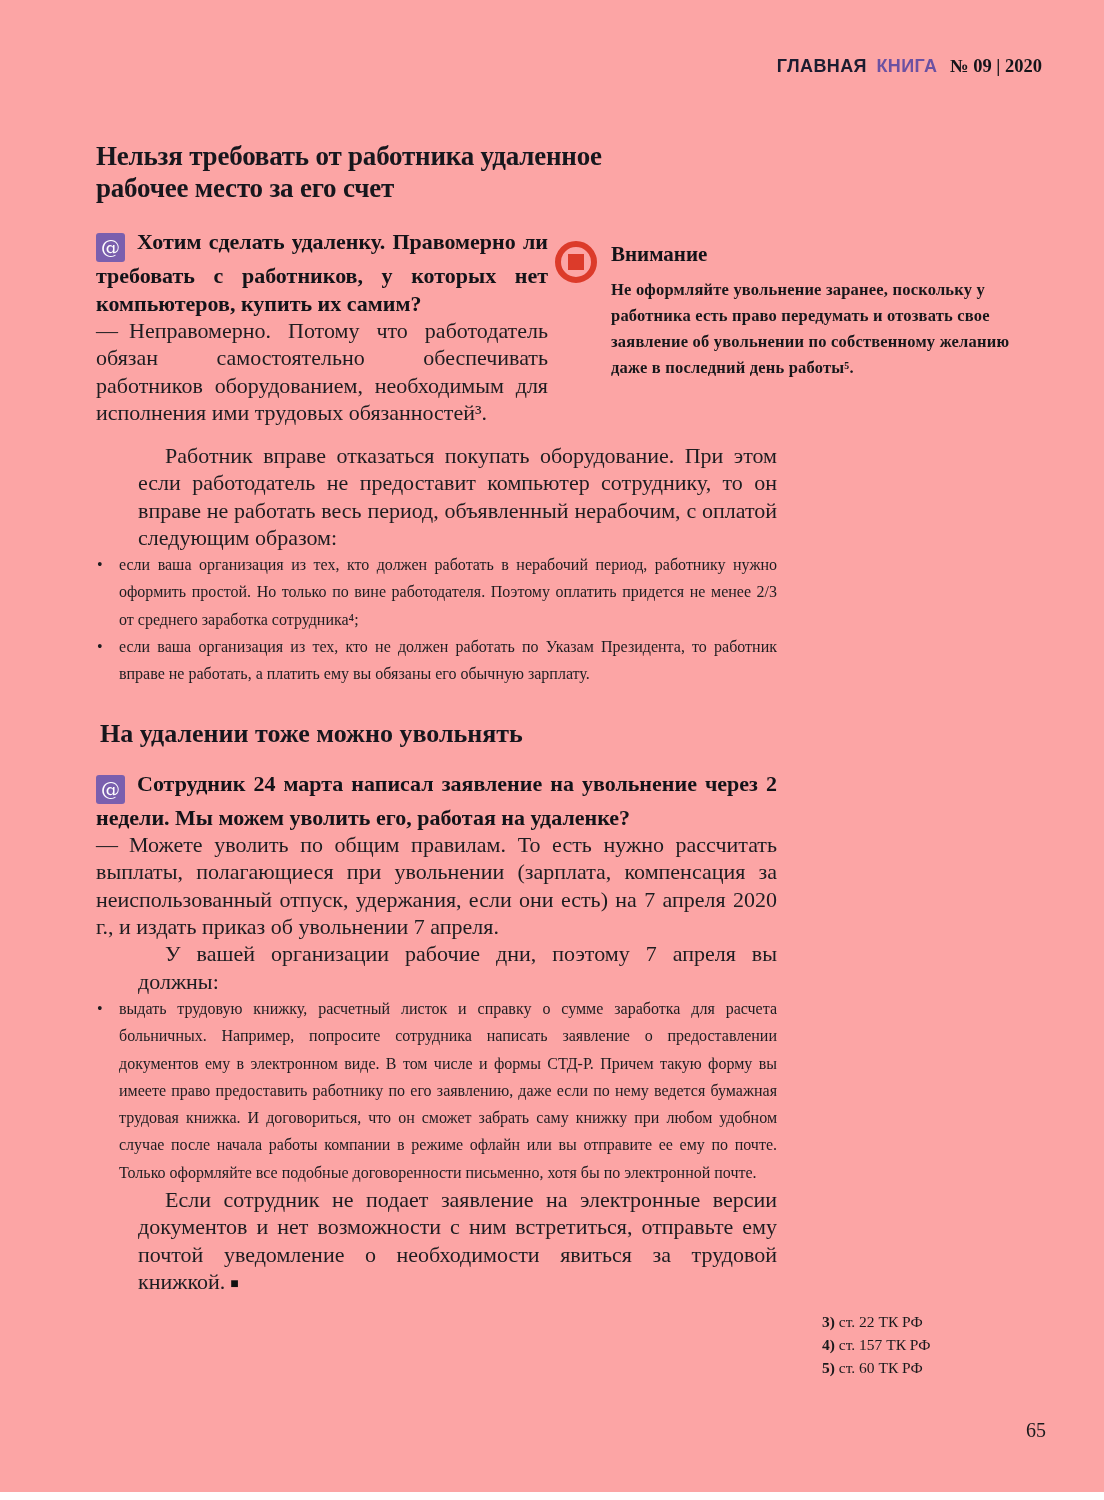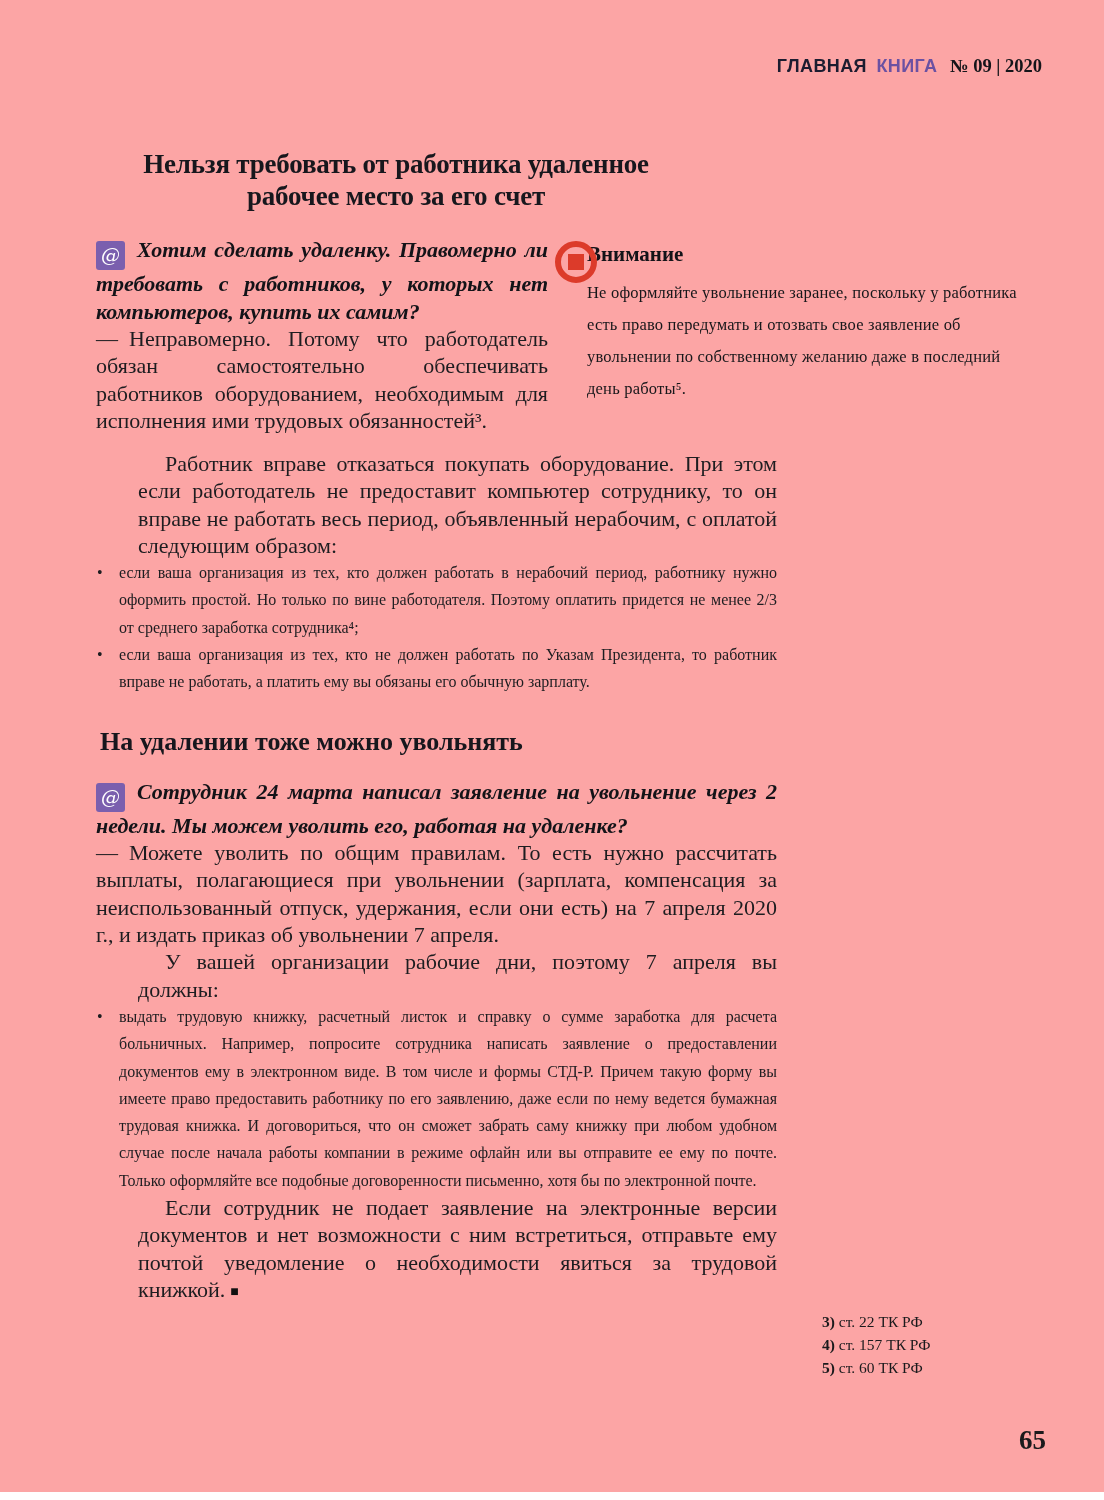--- a/index.html
+++ b/index.html
@@ -47,42 +47,40 @@
     position: absolute;
     left: 96px;
     top: 136px;
     width: 681px;
   }
   h1.article-title {
     font-size: 27px;
     line-height: 32px;
     font-weight: 700;
     color: #17171d;
-    margin: 12px 0 24px 0;
+    margin: 4px 0 24px 0;
     width: 600px;
     letter-spacing: -0.2px;
-    text-align: center;
   }
   h2.section-title {
     font-size: 26px;
     line-height: 30px;
     font-weight: 700;
     color: #17171d;
     margin: 31px 0 21px 4px;
   }
   .qa-narrow { width: 452px; min-height: 214px; }
 
   .question {
     font-weight: 700;
     font-size: 22px;
     line-height: 27.5px;
     text-align: justify;
     margin: 0;
     color: #131318;
-    font-style: italic;
   }
   .at-icon {
     display: inline-block;
     width: 29px;
     height: 29px;
     background: var(--purple_icon);
     color: #ffffff;
     border-radius: 3px;
     text-align: center;
     line-height: 29px;
@@ -125,31 +123,31 @@
   }
   .callout-icon .sq {
     position: absolute;
     left: 50%;
     top: 50%;
     width: 16px;
     height: 16px;
     transform: translate(-50%, -50%);
     background: var(--red);
   }
-  .callout-text { margin-left: 32px; }
+  .callout-text { margin-left: 56px; }
   .callout-title {
     font-size: 21px;
     font-weight: 700;
     color: #131318;
     margin: 4px 0 10px 0;
   }
   .callout-body {
     font-size: 16.5px;
-    font-weight: 400;
-    line-height: 32px;
+    font-weight: 700;
+    line-height: 26px;
     letter-spacing: 0.2px;
     color: #17171a;
     text-align: left;
   }
 
   
   .footnotes {
     position: absolute;
     left: 822px;
     top: 1310px;
@@ -157,24 +155,23 @@
     line-height: 23px;
     color: #1a1a1c;
   }
   .footnote-number { font-weight: 700; }
 
   .end-marker { font-size: 14px; vertical-align: 1px; margin-left: 5px; color: #111; }
 
   .page-number {
     position: absolute;
     right: 58px;
-    bottom: 36px;
-    font-size: 27px;
+    bottom: 50px;
+    font-size: 20px;
     color: #1a1a1c;
-    font-weight: bold;
   }
 </style>
 </head>
 <body>
 
 <div class="page">
 
   <div class="issue-header">
     <span class="brand">ГЛАВНАЯ</span>
     <span class="brand brand-secondary">КНИГА</span>

